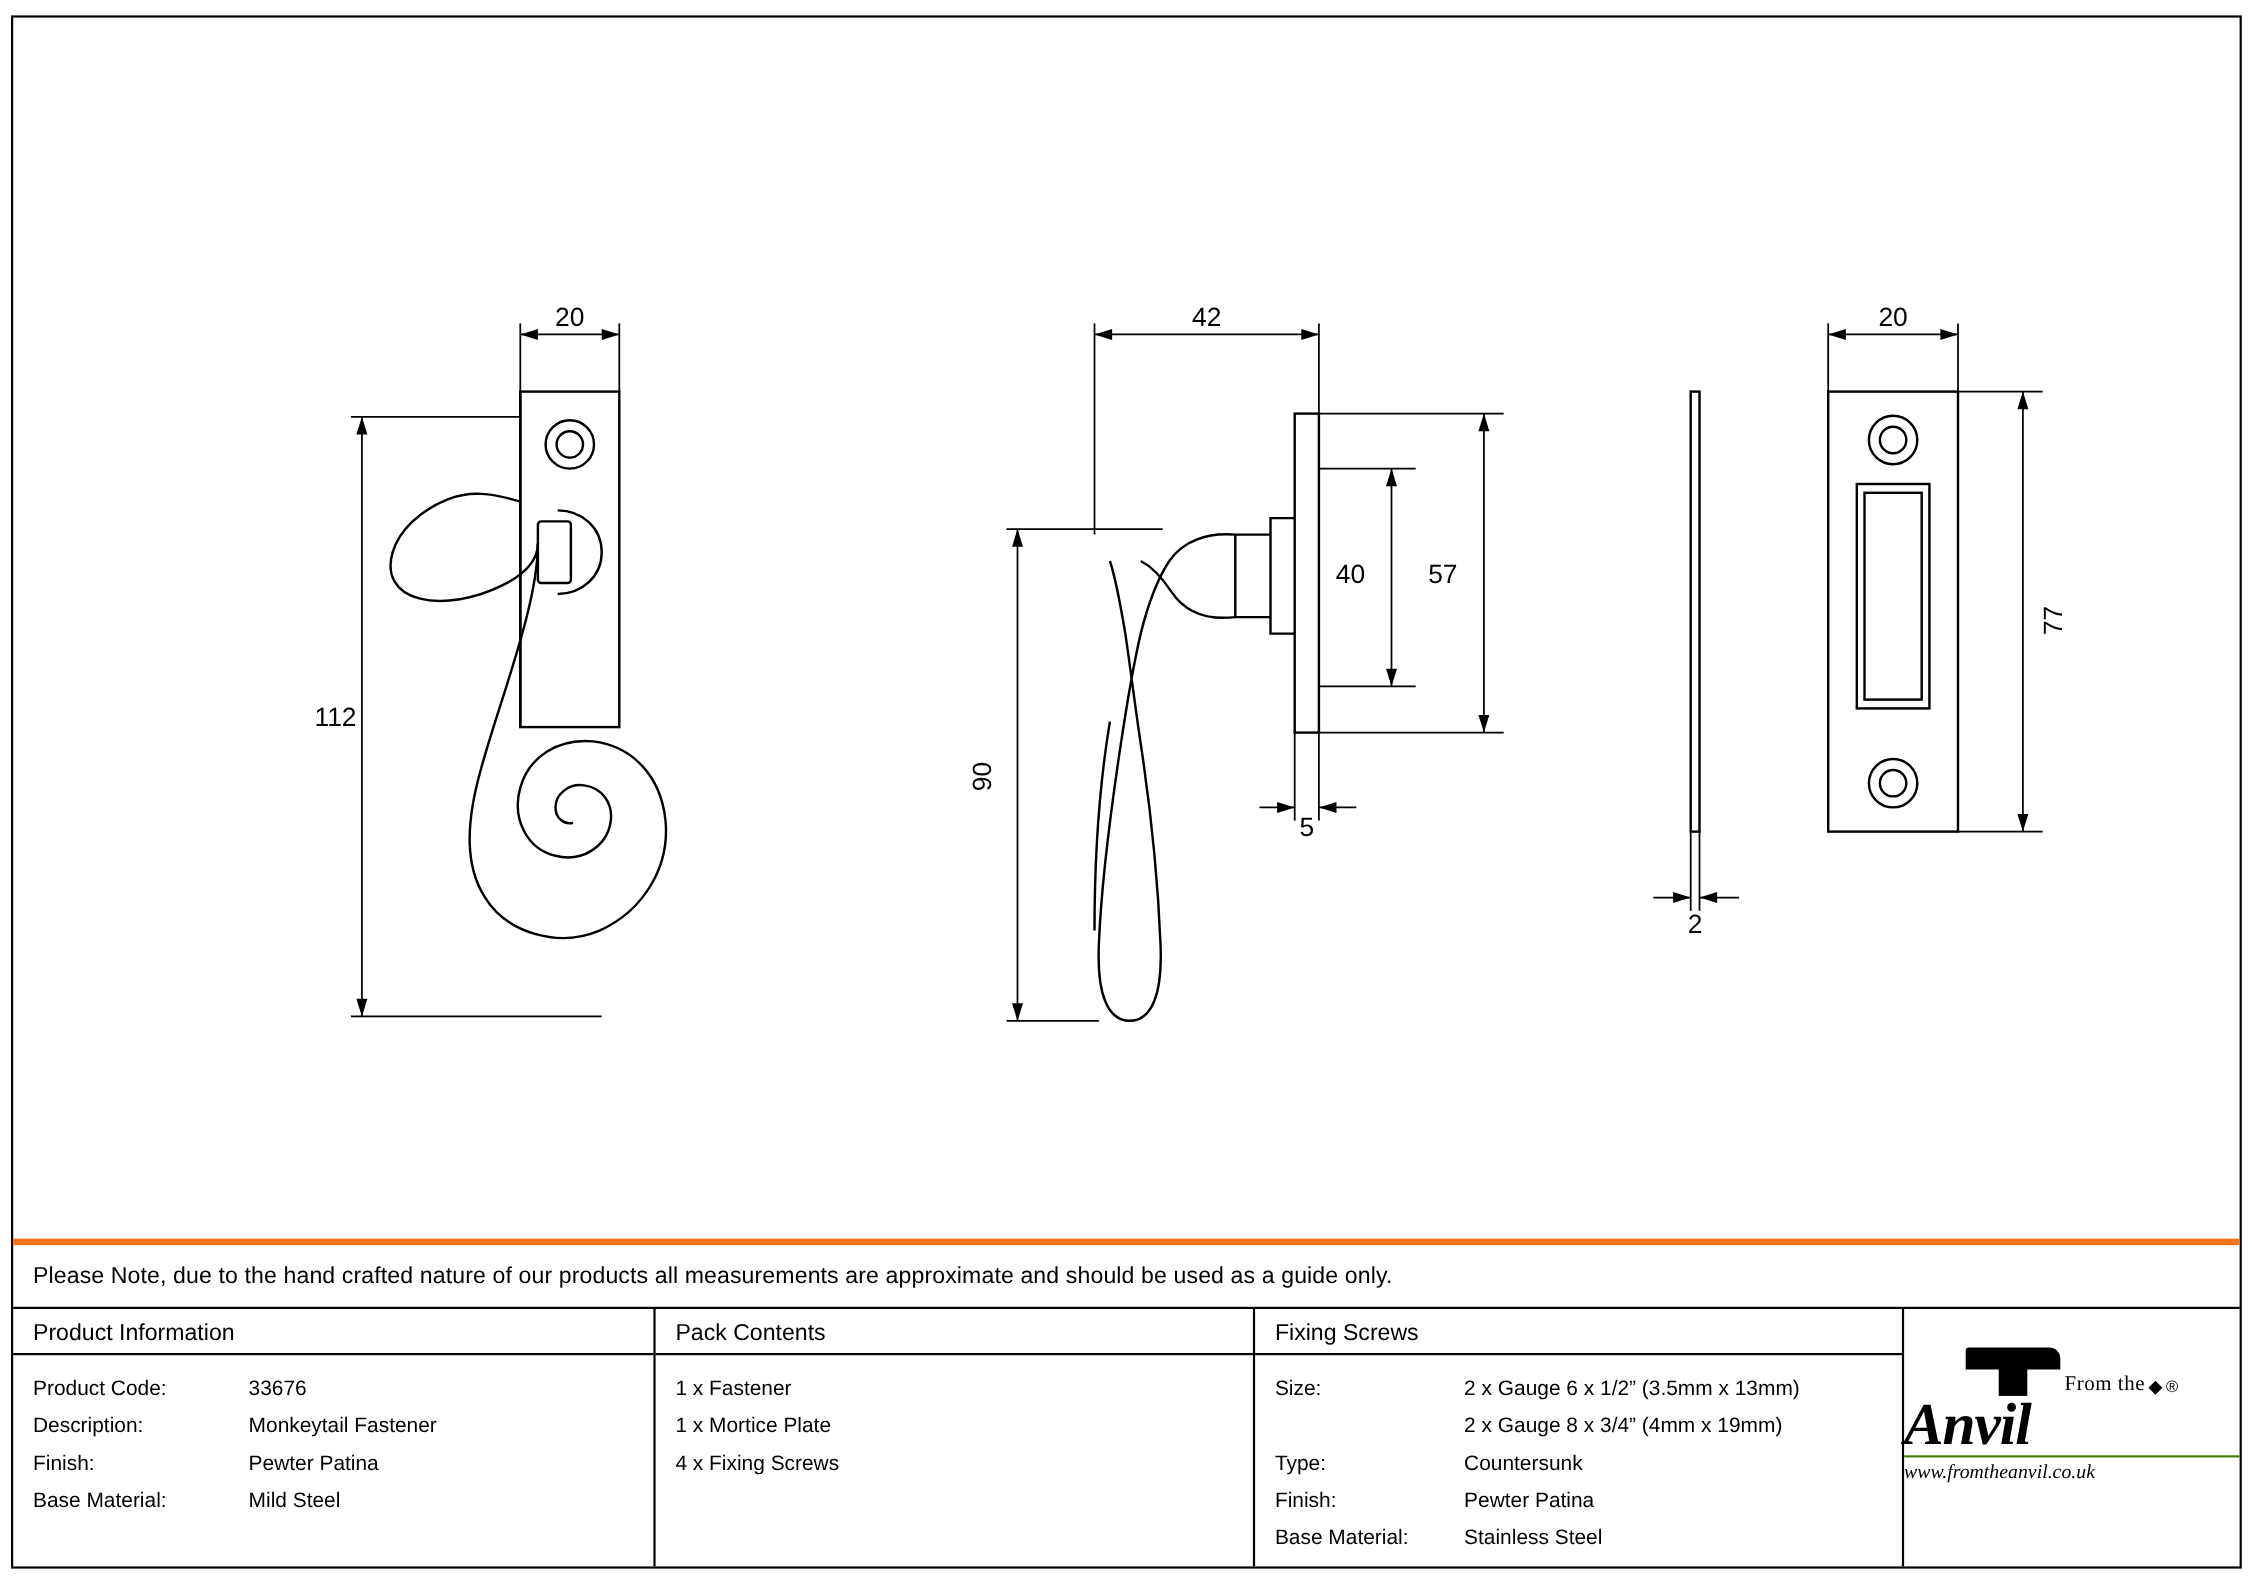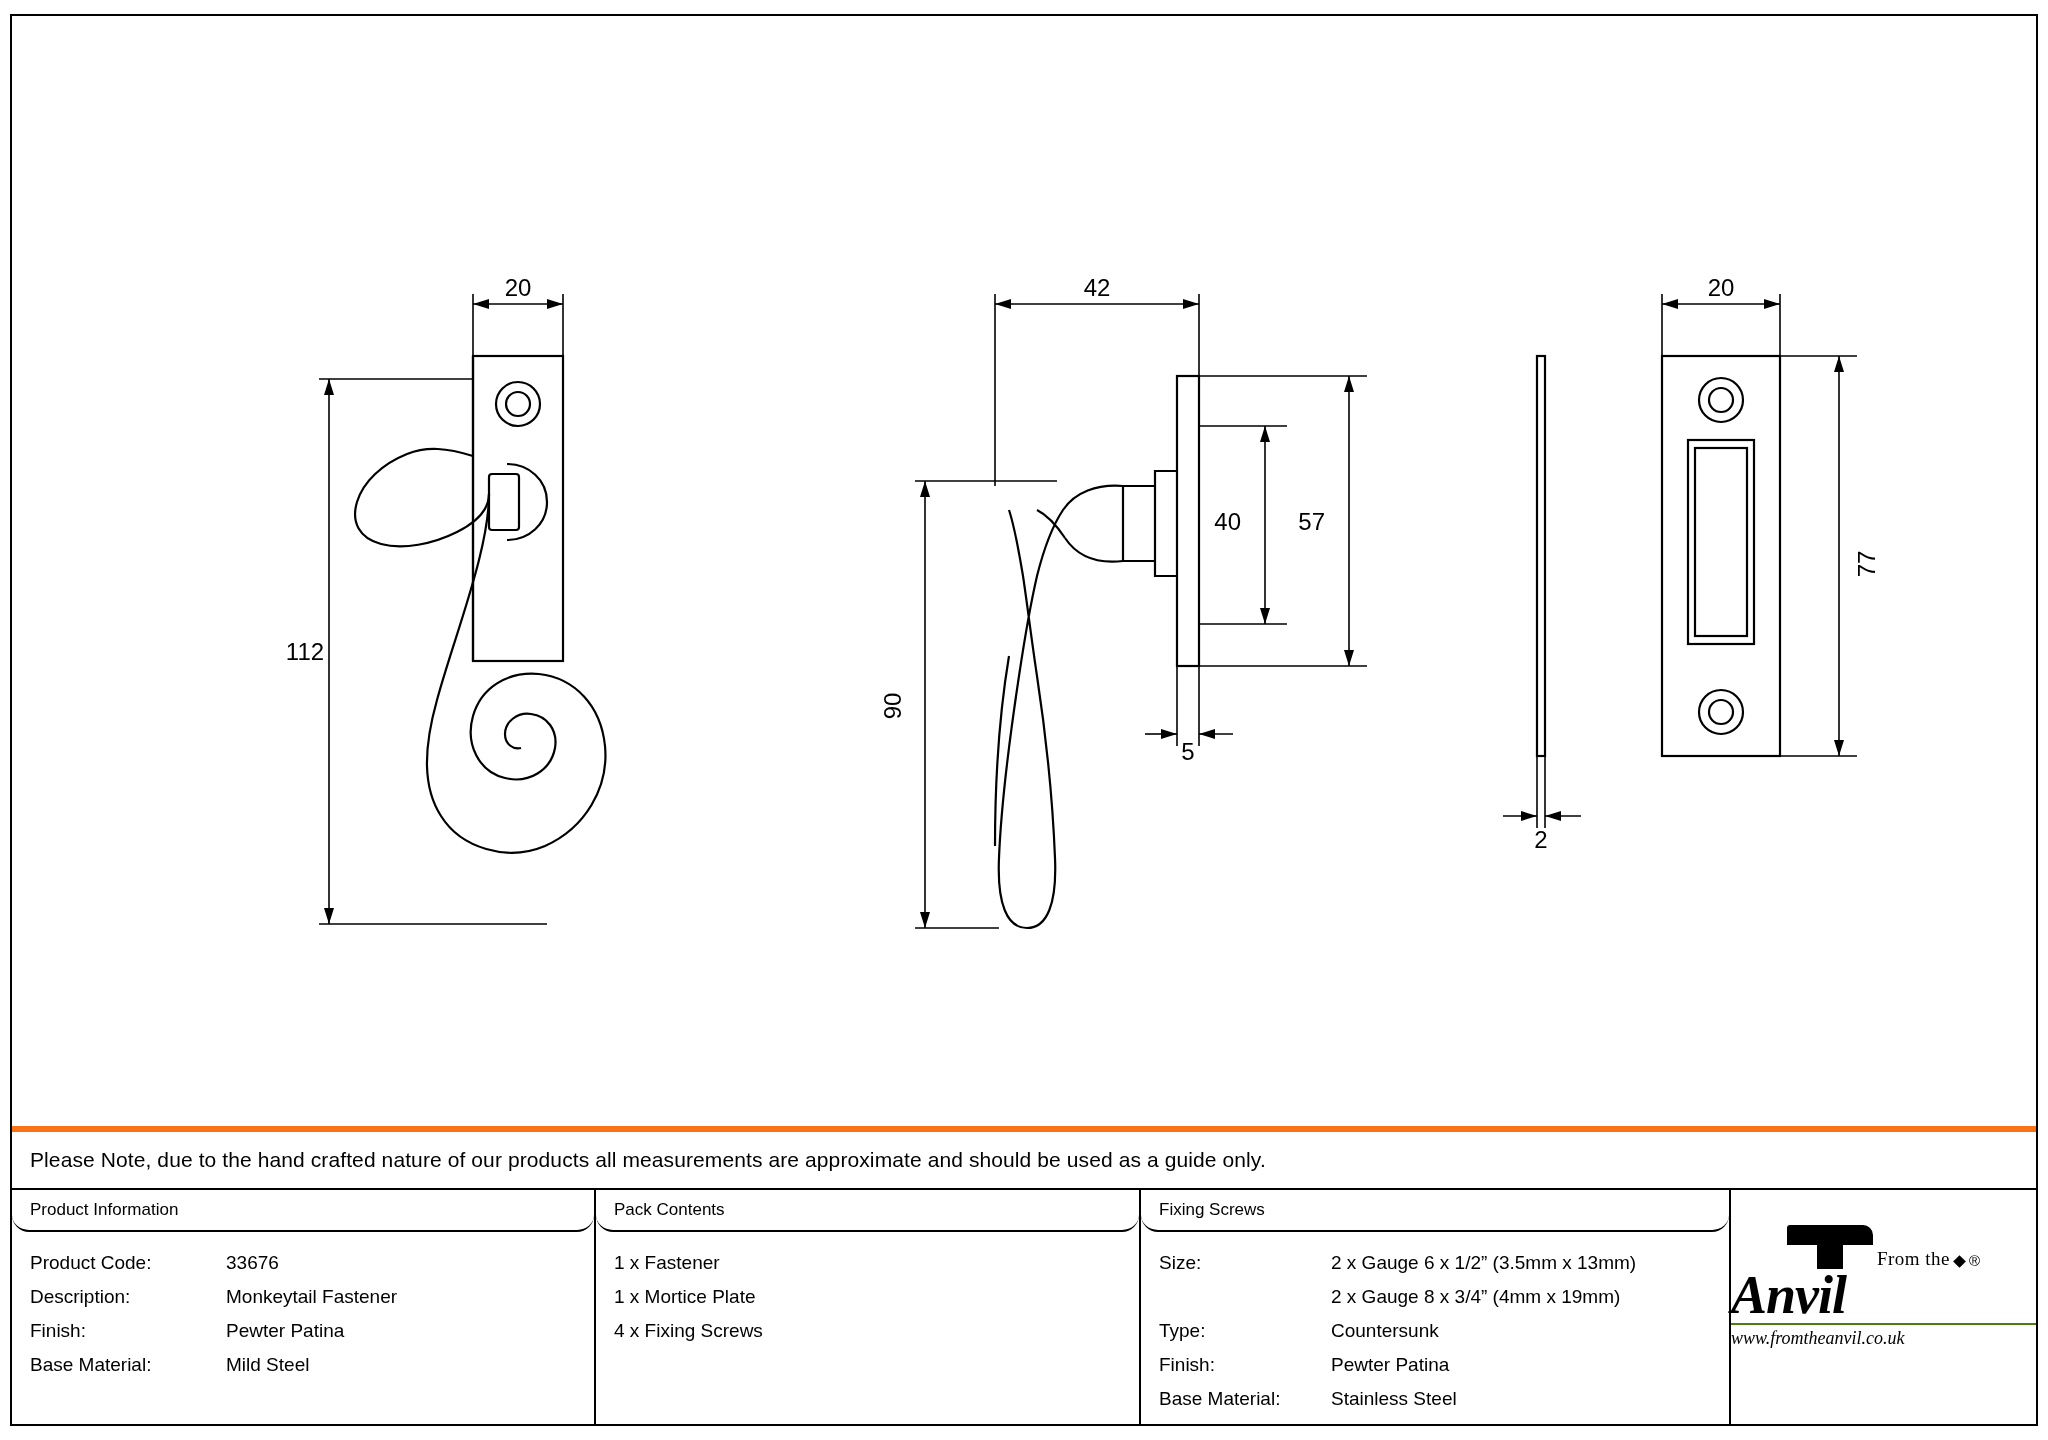--- a/index.html
+++ b/index.html
@@ -16,21 +16,21 @@
   .note .txt{font-size:21px;padding-left:18px;letter-spacing:0.1px;}
 
   
   .tbl{position:absolute;left:12px;top:1188px;width:2024px;height:236px;box-sizing:border-box;border-top:2px solid #000;display:flex;}
   .col{box-sizing:border-box;border-right:2px solid #000;position:relative;}
   .col:last-child{border-right:none;}
   .c1{width:584px;}
   .c2{width:545px;}
   .c3{width:590px;}
   .c4{width:305px;}
-  .colhead{font-size:17px;padding:10px 0 8px 18px;border-bottom:2px solid #000;height:42px;box-sizing:border-box;border-radius:17px;}
+  .colhead{font-size:21px;padding:10px 0 8px 18px;border-bottom:2px solid #000;height:42px;box-sizing:border-box;}
   .colbody{padding:14px 16px 0 18px;font-size:19px;line-height:34px;}
   .kv{display:flex;}
   .kv .k{width:196px;flex:none;}
   .kv .v{flex:1;}
   .kv.screws .k{width:172px;}
   .kv.screws .v{flex:1;}
   .packline{line-height:34px;}
 
   
   .logo{position:absolute;left:0;top:0;width:305px;height:194px;display:flex;flex-direction:column;justify-content:center;}

